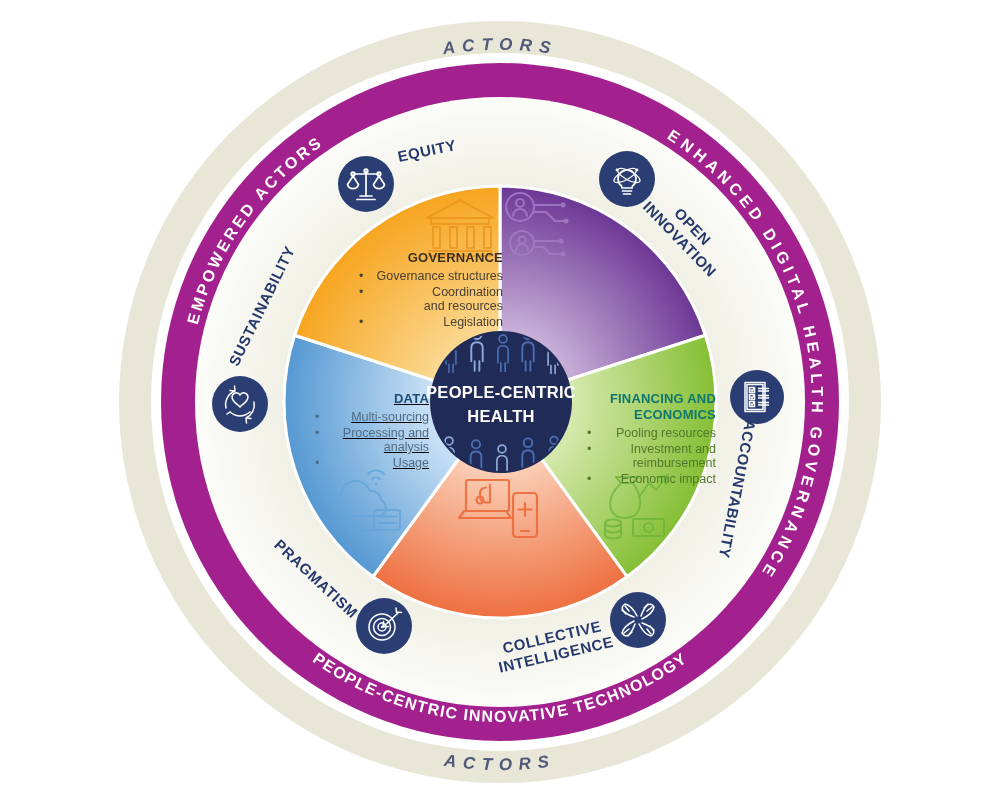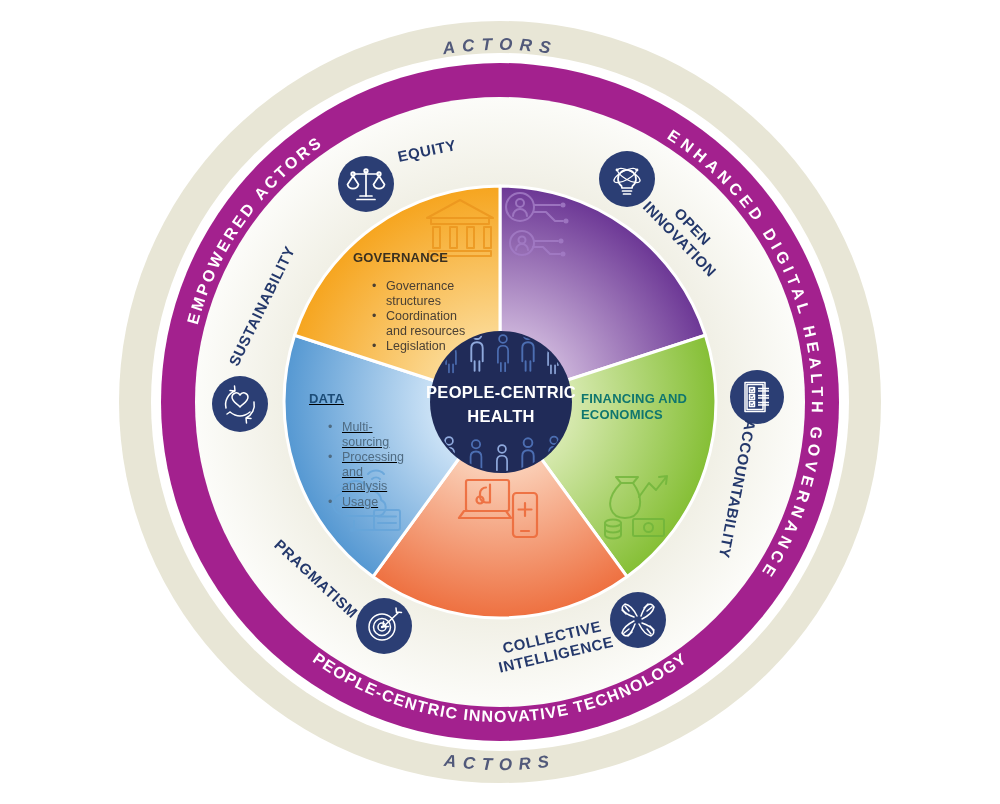--- a/index.html
+++ b/index.html
@@ -12,23 +12,23 @@
   .purple-ring-text{font-size:16px;font-weight:bold;fill:#ffffff;}
   .ls-wide{letter-spacing:4.5px;}
   .ls-mid{letter-spacing:3px;}
   .ls-tight{letter-spacing:1.2px;}
 
   
   .principle{position:absolute;color:#24386B;font-weight:bold;font-size:15px;letter-spacing:.6px;
              white-space:pre-line;text-align:center;line-height:18px;transform-origin:center;}
 
   
-  .seg{position:absolute;}
+  .seg{position:absolute;text-align:right;}
   .seg h3{margin:0 0 3px 0;font-size:13px;line-height:16px;letter-spacing:.2px;white-space:pre-line;}
-  .seg ul{margin:13px;padding:0 0 0 6px;list-style:none;font-size:12.5px;line-height:14.5px;}
+  .seg ul{margin:0;padding:0 0 0 6px;list-style:none;font-size:12.5px;line-height:14.5px;}
   .seg li{position:relative;padding-left:14px;margin:0 0 1px 0;white-space:pre-line;}
   .seg li::before{content:"•";position:absolute;left:0;top:0;}
 
   .seg-governance h3{color:#3A3020;}
   .seg-governance ul{color:#4A4034;}
   .seg-socio h3{color:#ffffff;}
   .seg-socio ul{color:#ffffff;}
   .seg-data h3{color:#1C4C77;}
   .seg-data ul{color:#4F6B82;}
   .seg-financing h3{color:#0f766e;}
@@ -286,19 +286,25 @@
     <li>Multi-sourcing</li>
     <li>Processing and
 analysis</li>
     <li>Usage</li>
   </ul>
 </div>
 
 <div class="seg seg-financing" style="left:581px;top:391px;width:135px;">
   <h3>FINANCING AND
 ECONOMICS</h3>
+  <ul>
+    <li>Pooling resources</li>
+    <li>Investment and
+reimbursement</li>
+    <li>Economic impact</li>
+  </ul>
 </div>
 
 
 <div id="center-label">PEOPLE-CENTRIC
 HEALTH</div>
 
 </div>
 
 </body></html>

